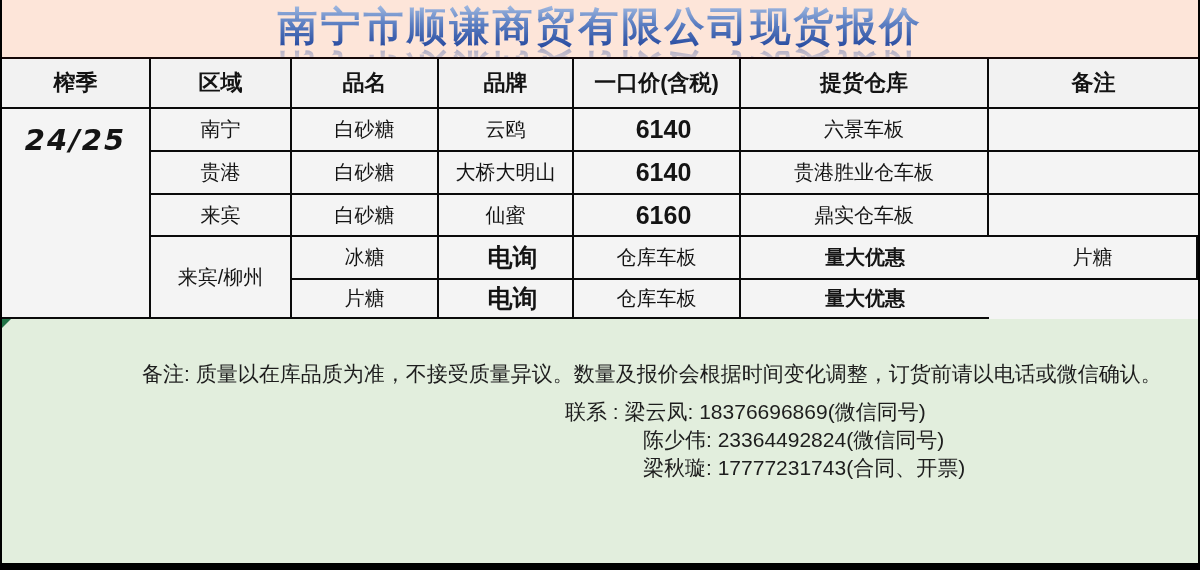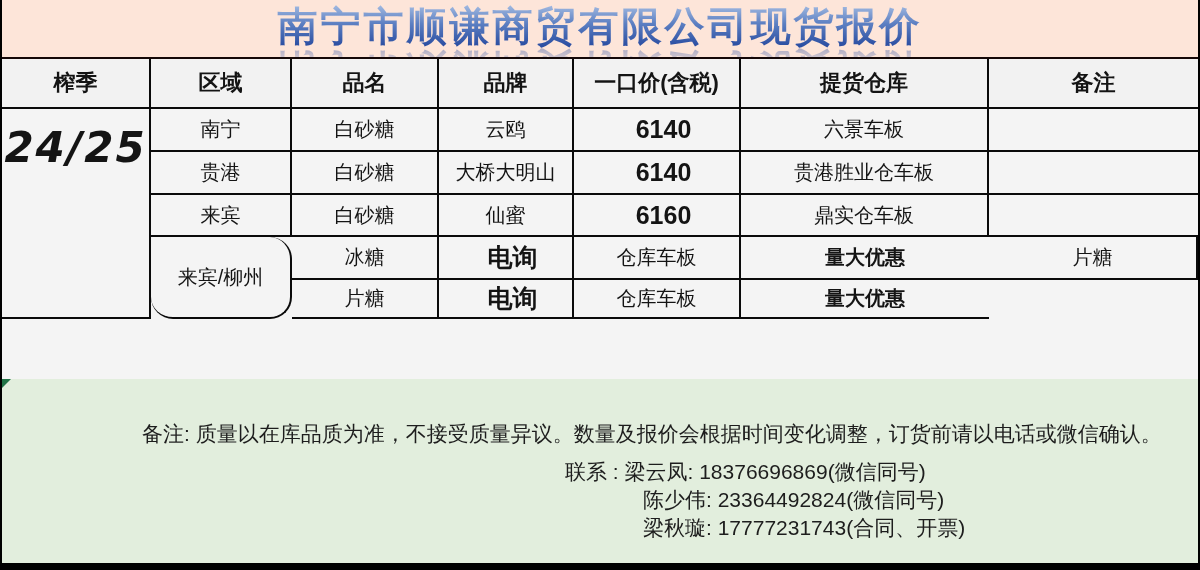--- a/index.html
+++ b/index.html
@@ -78,21 +78,21 @@
     color: #52528a;
     white-space: nowrap;
   }
 
   
   .quote-table {
     display: grid;
     grid-template-columns: 149px 141px 147px 135px 167px 248px 209px;
     grid-template-rows: 50px 43px 43px 42px 43px 39px;
     width: 1196px;
-    height: 320px;
+    height: 260px;
     background: #f4f4f4;
     flex: 0 0 auto;
   }
   .cell {
     box-sizing: border-box;
     border-right: 2px solid #0a0a0a;
     border-bottom: 2px solid #0a0a0a;
     display: flex;
     align-items: center;
     justify-content: center;
@@ -108,27 +108,26 @@
     background: #f2f2f2;
   }
   .cell.season-cell {
     grid-column: 1;
     grid-row: 2 / 7;
     align-items: flex-start;
     padding-top: 14px;
     font-family: "DejaVu Sans", sans-serif;
     font-style: italic;
     font-weight: bold;
-    font-size: 42px;
+    font-size: 29px;
     letter-spacing: 2px;
   }
   .cell.region-merged {
     grid-column: 2;
     grid-row: 5 / 7;
-    border-radius: 22px;
   }
   .cell.price { font-weight: bold; font-size: 25px; padding-left: 14px; }
   .cell.note-bold { font-weight: bold; }
 
   
   .green-footer {
     position: relative;
     flex: 1 1 auto;
     background: #e2eedd;
     box-sizing: border-box;

